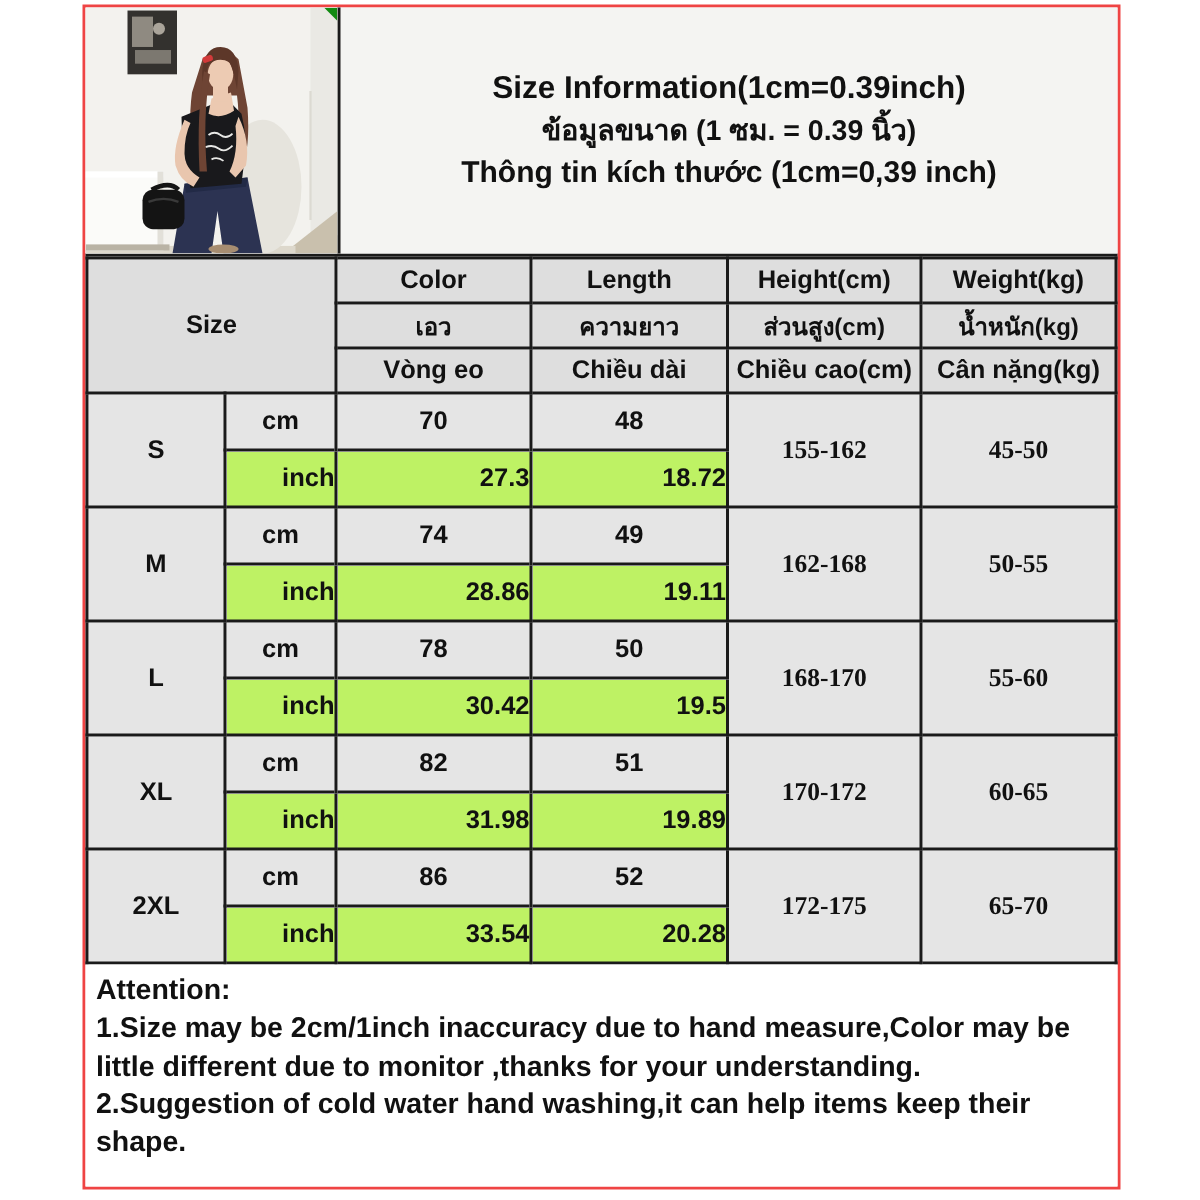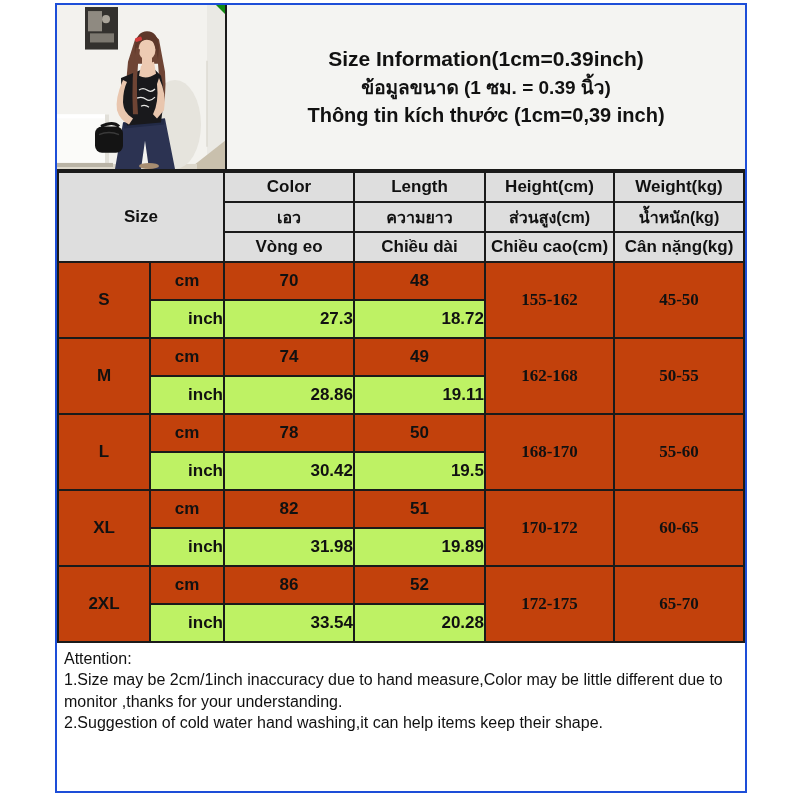--- a/index.html
+++ b/index.html
@@ -3,21 +3,21 @@
 <meta charset="utf-8">
 <style>
   html,body{margin:0;padding:0;}
   body{
     width:800px;height:800px;background:#ffffff;position:relative;
     font-family:"Liberation Sans", sans-serif;color:#111;
     -webkit-font-smoothing:antialiased;
   }
   .sheet{
     position:absolute;left:55px;top:3px;width:692px;height:790px;
-    box-sizing:border-box;border:2px solid #1d4ed8;background:#fff;
+    box-sizing:border-box;border:2px solid #ef4444;background:#fff;
     display:flex;flex-direction:column;
   }
   
   .top-row{height:164px;display:flex;border-bottom:2px solid #1a1a1a;flex:none;}
   .photo-cell{width:168px;flex:none;border-right:2px solid #1a1a1a;position:relative;overflow:hidden;background:#f3f2ee;}
   .photo-cell svg{display:block;width:100%;height:100%;}
   .green-corner{
     position:absolute;top:0;right:0;width:9px;height:9px;background:#128a12;
     clip-path:polygon(0 0,100% 0,100% 100%);
   }
@@ -32,28 +32,28 @@
   table.size-table{border-collapse:collapse;table-layout:fixed;width:100%;flex:none;}
   table.size-table td{
     border:2px solid #1a1a1a;text-align:center;vertical-align:middle;
     font-weight:700;font-size:17px;padding:0;overflow:hidden;
   }
   tr.hdr td{height:28px;background:#dedede;}
   tr.hdr-th td{font-size:16px;}
   td.size-cell{background:#dedede;font-size:32px;font-weight:700;}
   tr.cm-row td, tr.inch-row td{height:36px;}
   td.sz{background:#dedede;font-size:18px;}
-  tr.cm-row td{background:#c2410c;}
+  tr.cm-row td{background:#e5e5e5;}
   tr.inch-row td{background:#bef264;text-align:right;}
   td.merged{background:#f1f1ef;font-family:Liberation Serif, serif;}
   tr.cm-row td.thin{border-bottom-width:1px;}
   
   .attention{
-    flex:1;padding:5px 7px 0 7px;font-size:16px;line-height:1.33;
-    font-weight:400;text-align:left;background:#fff;
+    flex:1;padding:5px 7px 0 7px;font-size:19px;line-height:1.33;
+    font-weight:700;text-align:left;background:#fff;
   }
   .attention div{white-space:normal;}
 </style>
 </head>
 <body>
 
 <div class="sheet">
 
   <div class="top-row">
     <div class="photo-cell">

